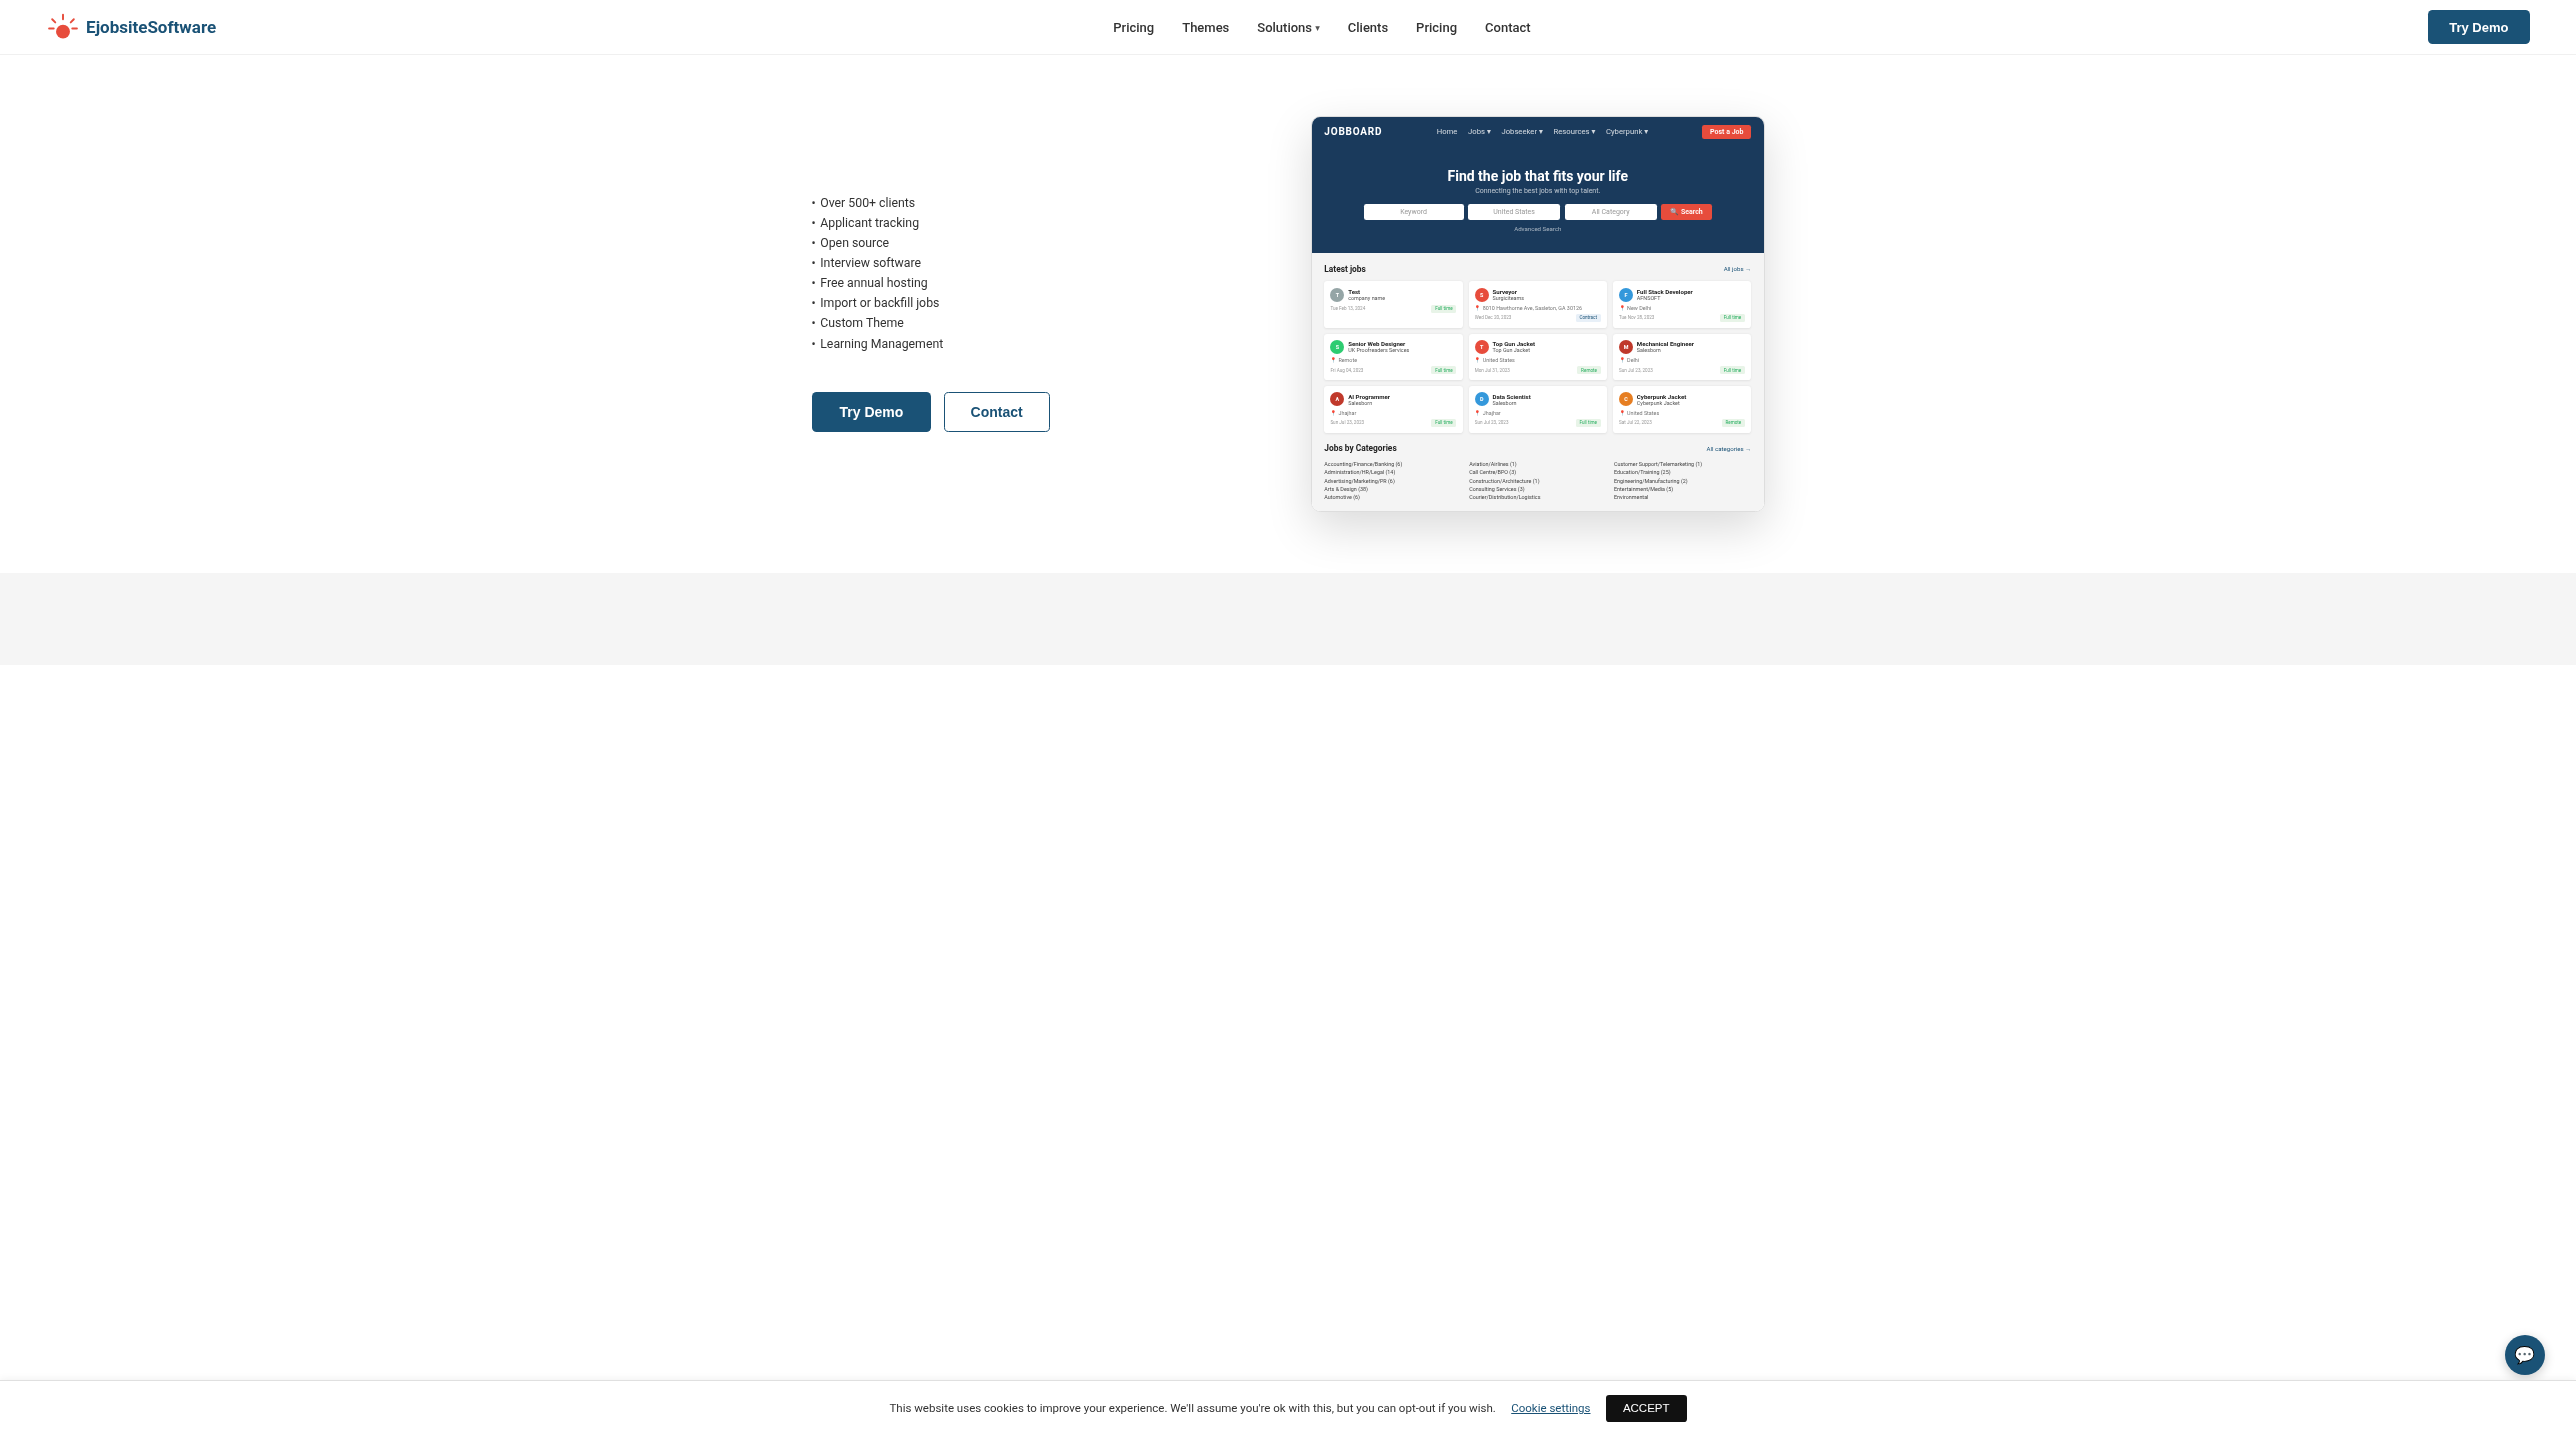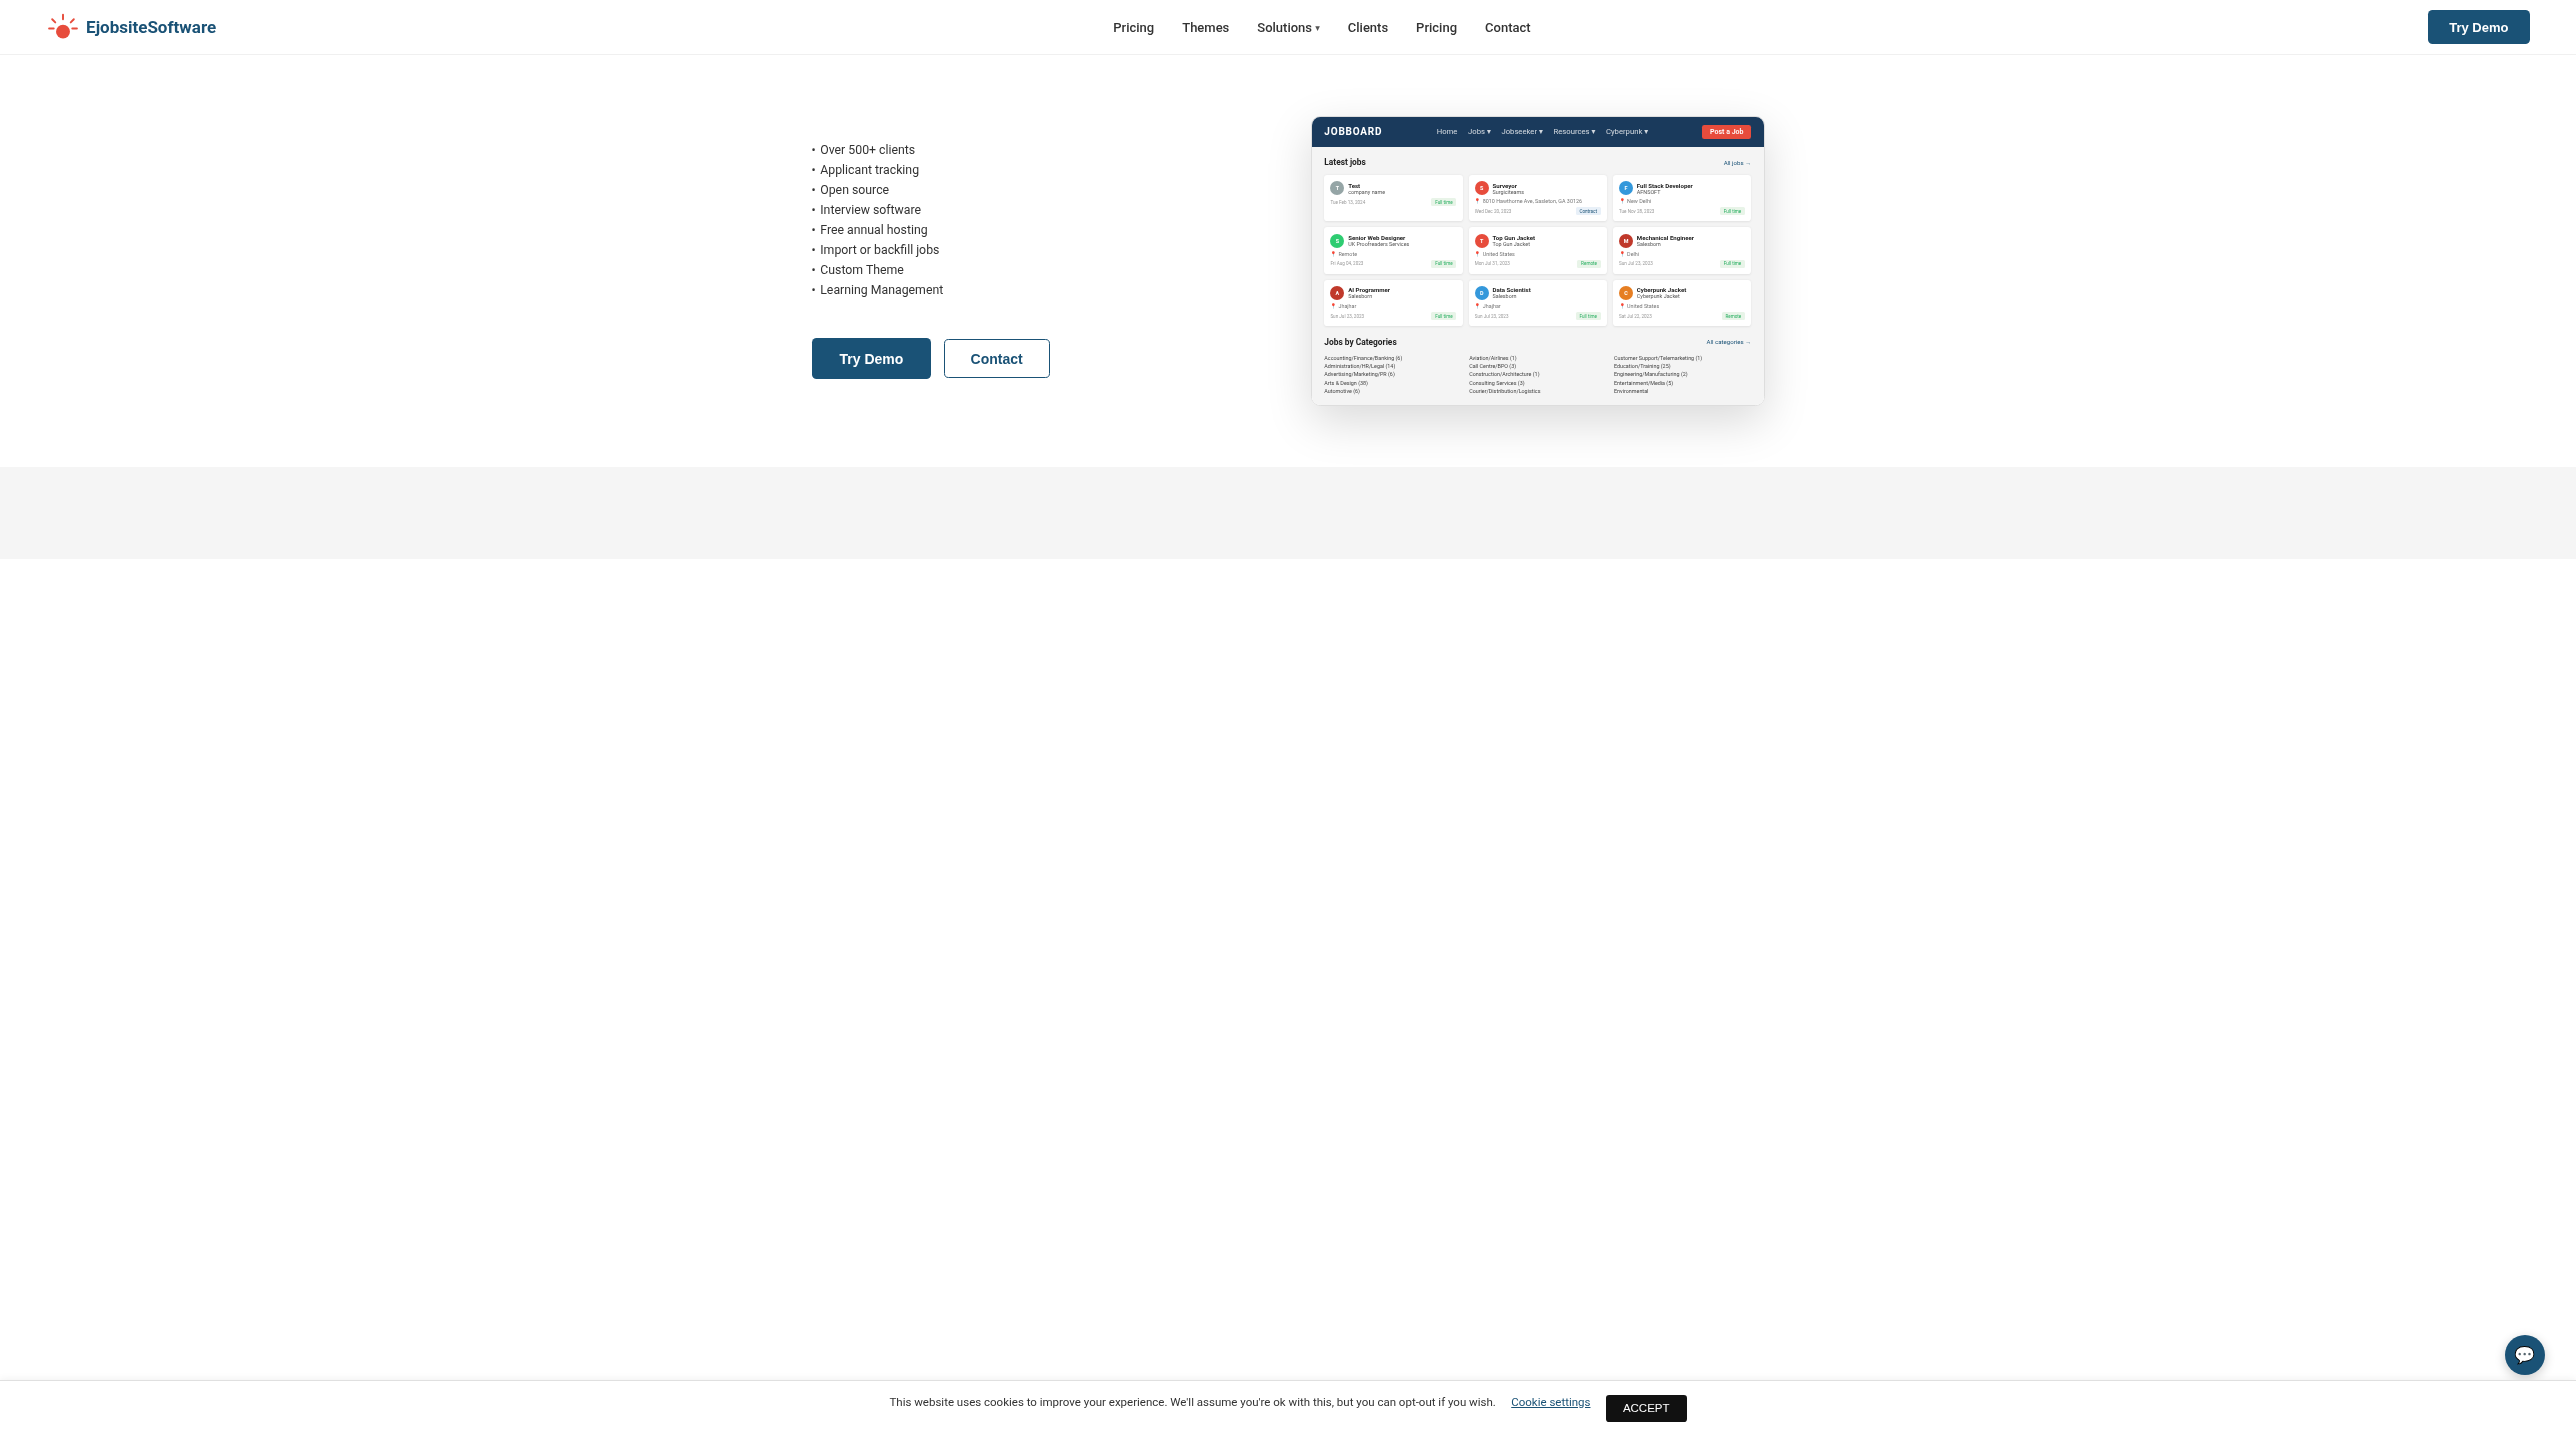--- a/index.html
+++ b/index.html
@@ -300,21 +300,21 @@
     
     .cookie-banner {
       position: fixed;
       bottom: 0;
       left: 0;
       right: 0;
       background: #fff;
       border-top: 0.8px solid #e0e0e0;
       padding: 14px 31px;
       display: flex;
-      align-items: flex-start;
+      align-items: center;
       justify-content: center;
       gap: 15.4px;
       z-index: 999;
       box-shadow: 0 -1.5px 7.7px rgba(0,0,0,0.06);
     }
     .cookie-text {
       font-size: 11.5px;
       color: #333;
     }
     .cookie-settings-link {
@@ -421,20 +421,31 @@
           <div class="sb-nav">
             <span>Home</span>
             <span class="has-arrow">Jobs</span>
             <span class="has-arrow">Jobseeker</span>
             <span class="has-arrow">Resources</span>
             <span class="has-arrow">Cyberpunk</span>
           </div>
           <span class="sb-post-btn">Post a Job</span>
         </div>
 
+        <div class="sb-hero-section">
+          <div class="sb-hero-title">Find the job that fits your life</div>
+          <div class="sb-hero-sub">Connecting the best jobs with top talent.</div>
+          <div class="sb-search-row">
+            <div class="sb-search-input">Keyword</div>
+            <div class="sb-search-select">United States</div>
+            <div class="sb-search-select">All Category</div>
+            <div class="sb-search-btn">🔍 <span>Search</span></div>
+          </div>
+          <div class="sb-adv">Advanced Search</div>
+        </div>
 
         <div class="sb-content">
           <div class="sb-section-header">
             <span class="sb-section-title">Latest jobs</span>
             <span class="sb-section-link">All jobs →</span>
           </div>
           <div class="sb-jobs-grid" id="sb-jobs-grid">
               <div class="sb-job-card">
         <div class="sb-job-top">
           <div class="sb-job-avatar" style="background:#95a5a6">T</div>

